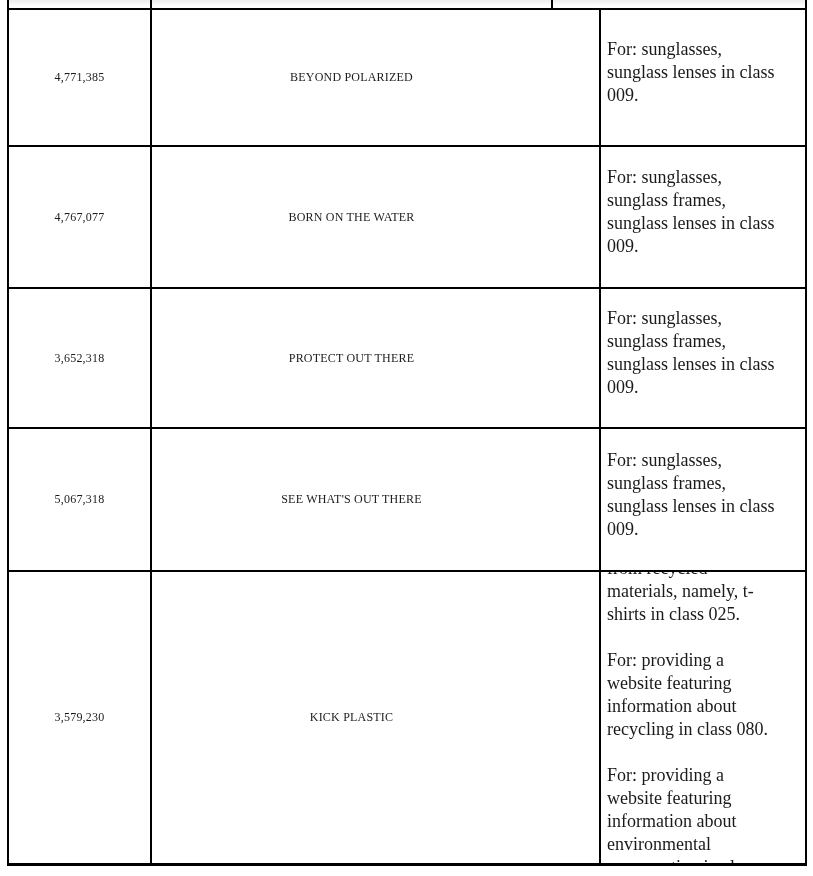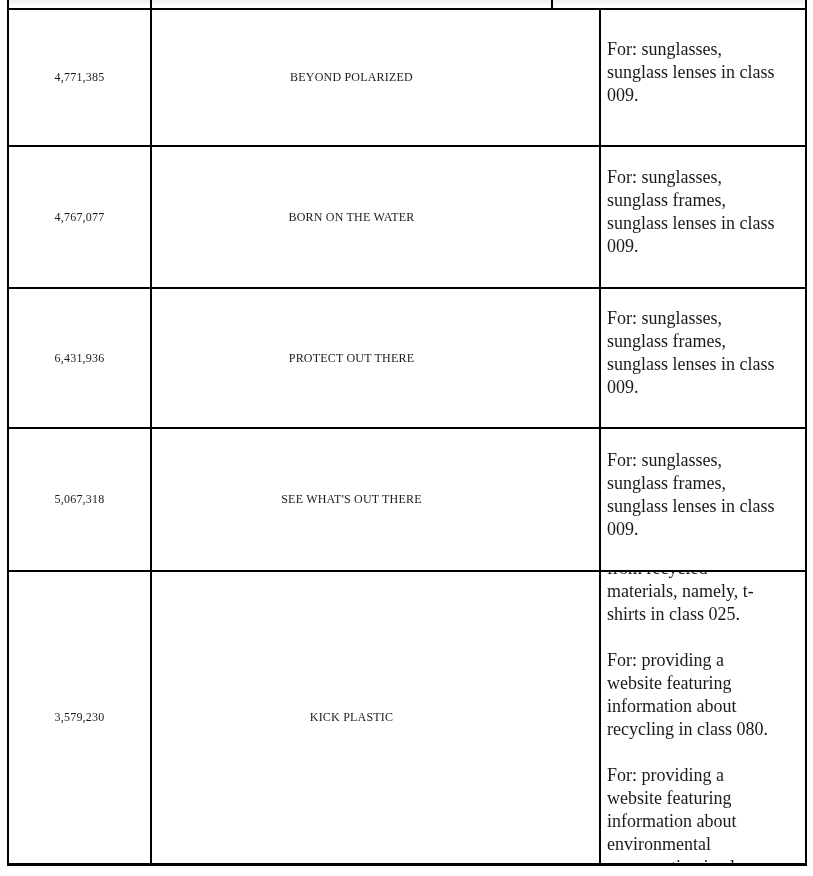--- a/index.html
+++ b/index.html
@@ -95,21 +95,21 @@
     </div>
     <div class="cell col-goods">
       <div class="goods-text">
             <p>For: sunglasses, sunglass frames, sunglass lenses in class 009.</p>
           </div>
     </div>
   </div>
 
   <div class="trow data-row r2">
     <div class="cell col-number">
-      <span>6,431,936</span>
+      <span>3,652,318</span>
     </div>
     <div class="cell col-mark">
       <span>PROTECT OUT THERE</span>
     </div>
     <div class="cell col-goods">
       <div class="goods-text">
             <p>For: sunglasses, sunglass frames, sunglass lenses in class 009.</p>
           </div>
     </div>
   </div>

